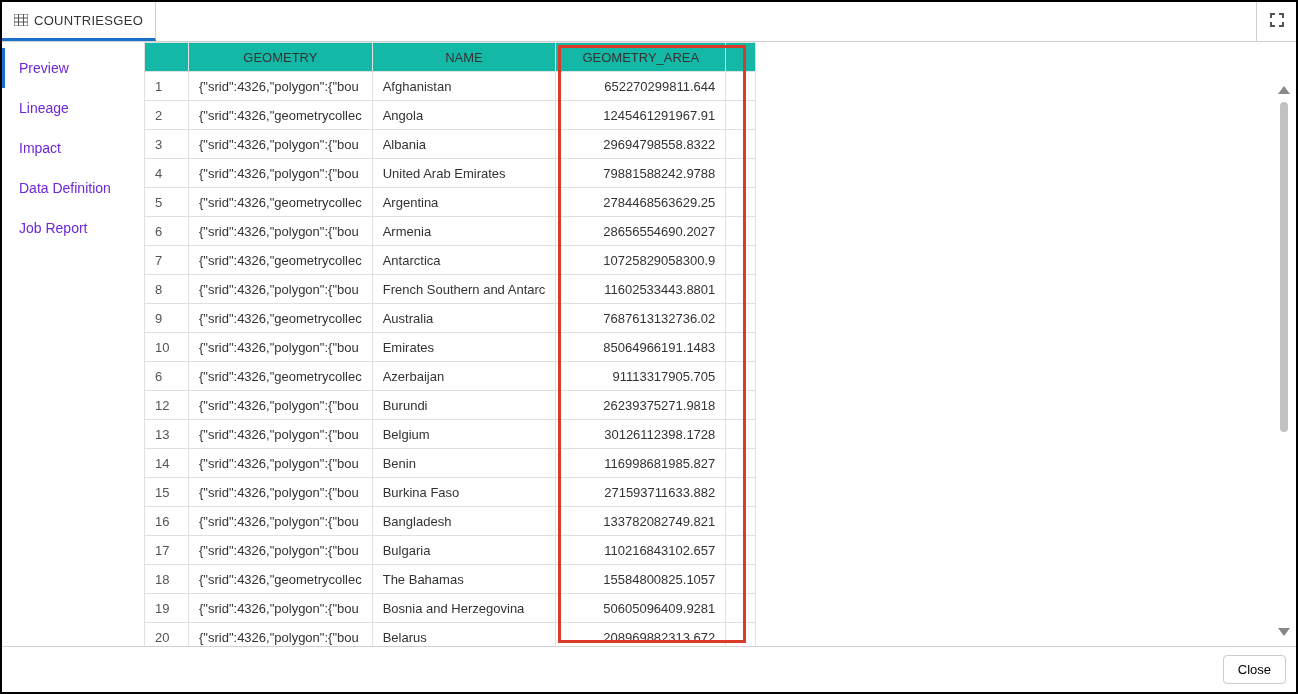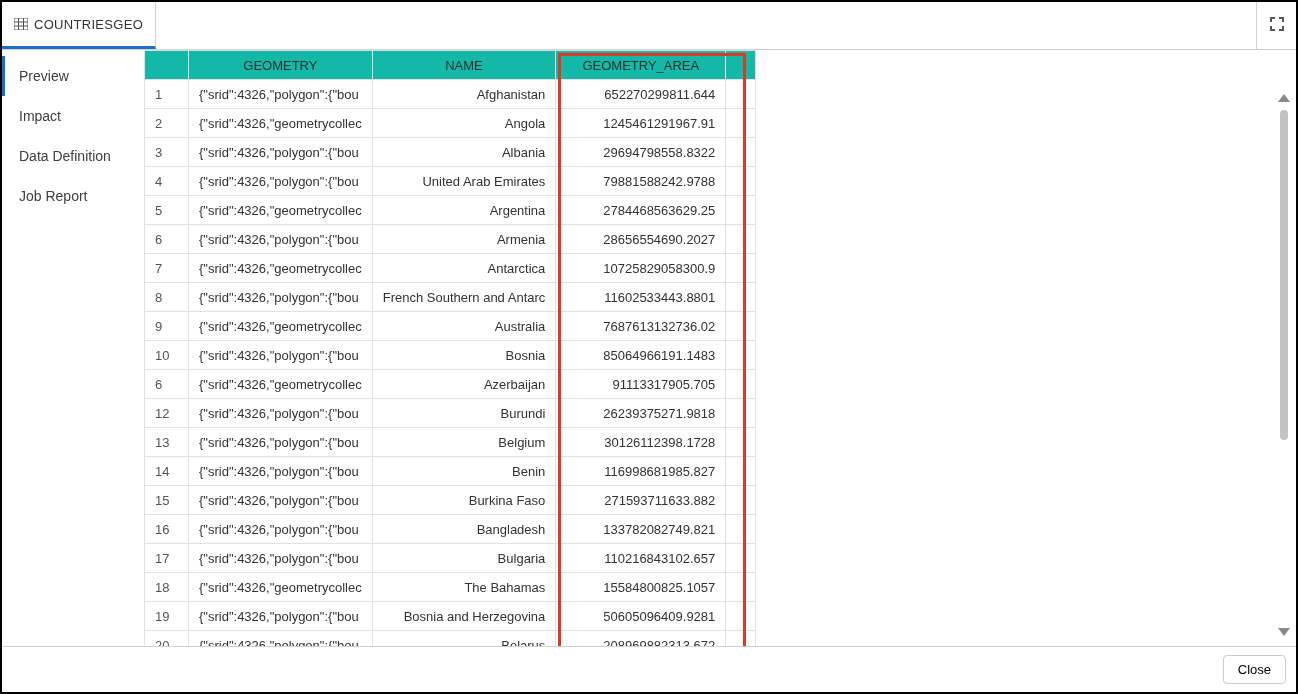--- a/index.html
+++ b/index.html
@@ -15,21 +15,21 @@
   .window {
     width: 1298px; height: 694px;
     border: 2px solid #000;
     background: #fff;
     display: flex; flex-direction: column;
     position: relative;
   }
   .titlebar {
     display: flex; align-items: stretch;
     border-bottom: 1px solid #d0d0d0;
-    height: 48px;
+    height: 40px;
   }
   .title-tab {
     display: flex; align-items: center;
     padding: 0 12px;
     border-right: 1px solid #d0d0d0;
     border-bottom: 3px solid #1a6fc9;
     font-size: 13px;
     letter-spacing: .3px;
     color: #333;
     gap: 6px;
@@ -53,21 +53,21 @@
   }
   .sidebar {
     width: 142px;
     border-right: 0;
     padding-top: 6px;
   }
   .side-item {
     padding: 12px 14px 12px 14px;
     cursor: pointer;
     font-size: 14px;
-    color: #404040;
+    color: #6d28d9;
     border-left: 3px solid transparent;
   }
   .side-item.active {
     border-left: 3px solid #1a6fc9;
   }
   .grid-wrap {
     flex: 1; position: relative;
     overflow: hidden;
   }
   table.grid {
@@ -86,21 +86,21 @@
     vertical-align: middle;
   }
   .grid th {
     background: #14b8a6;
     font-weight: 400;
     color: #333;
     text-align: center;
   }
   .col-rownum { width: 44px; text-align: left; padding-left:8px; color:#555; }
   .col-geom   { width: 180px; text-align: left; }
-  .col-name   { width: 175px; text-align: right; }
+  .col-name   { width: 175px; text-align: left; }
   .col-area   { width: 170px; text-align: right; }
   .col-extra  { width: 30px; }
   th.col-rownum { }
   .highlight-box {
     position: absolute;
     border: 3px solid #d93a2a;
     pointer-events: none;
     top: 3px;
     left: 414px;
     width: 188px;
@@ -170,20 +170,23 @@
     </div>
   </div>
 
   <div class="body">
 
     <div class="sidebar">
       <div class="side-item active">
         <span>Preview</span>
       </div>
       <div class="side-item">
+        <span>Lineage</span>
+      </div>
+      <div class="side-item">
         <span>Impact</span>
       </div>
       <div class="side-item">
         <span>Data Definition</span>
       </div>
       <div class="side-item">
         <span>Job Report</span>
       </div>
     </div>
 
@@ -258,21 +261,21 @@
             <tr>
               <td class="col-rownum">9</td>
               <td class="col-geom">{"srid":4326,"geometrycollec</td>
               <td class="col-name">Australia</td>
               <td class="col-area">7687613132736.02</td>
               <td class="col-extra"></td>
             </tr>
             <tr>
               <td class="col-rownum">10</td>
               <td class="col-geom">{"srid":4326,"polygon":{"bou</td>
-              <td class="col-name">Bosnia</td>
+              <td class="col-name">Emirates</td>
               <td class="col-area">85064966191.1483</td>
               <td class="col-extra"></td>
             </tr>
             <tr>
               <td class="col-rownum">6</td>
               <td class="col-geom">{"srid":4326,"geometrycollec</td>
               <td class="col-name">Azerbaijan</td>
               <td class="col-area">91113317905.705</td>
               <td class="col-extra"></td>
             </tr>

